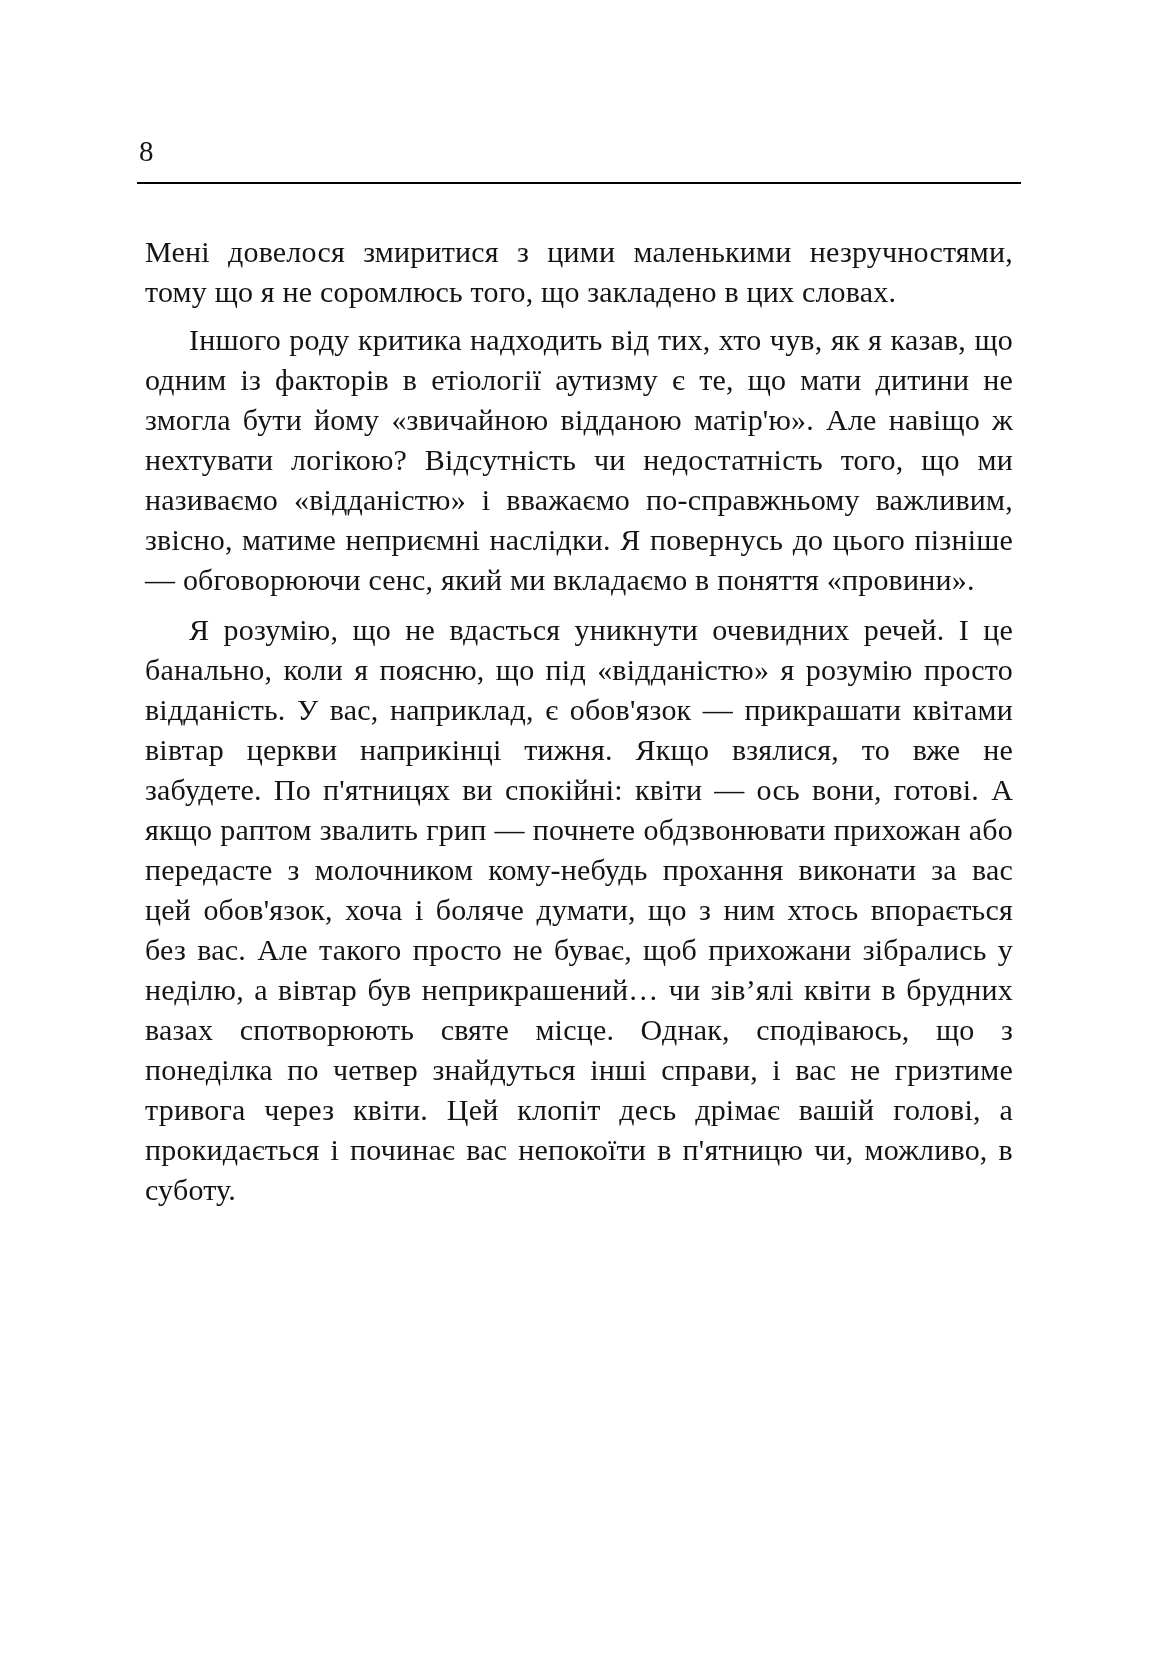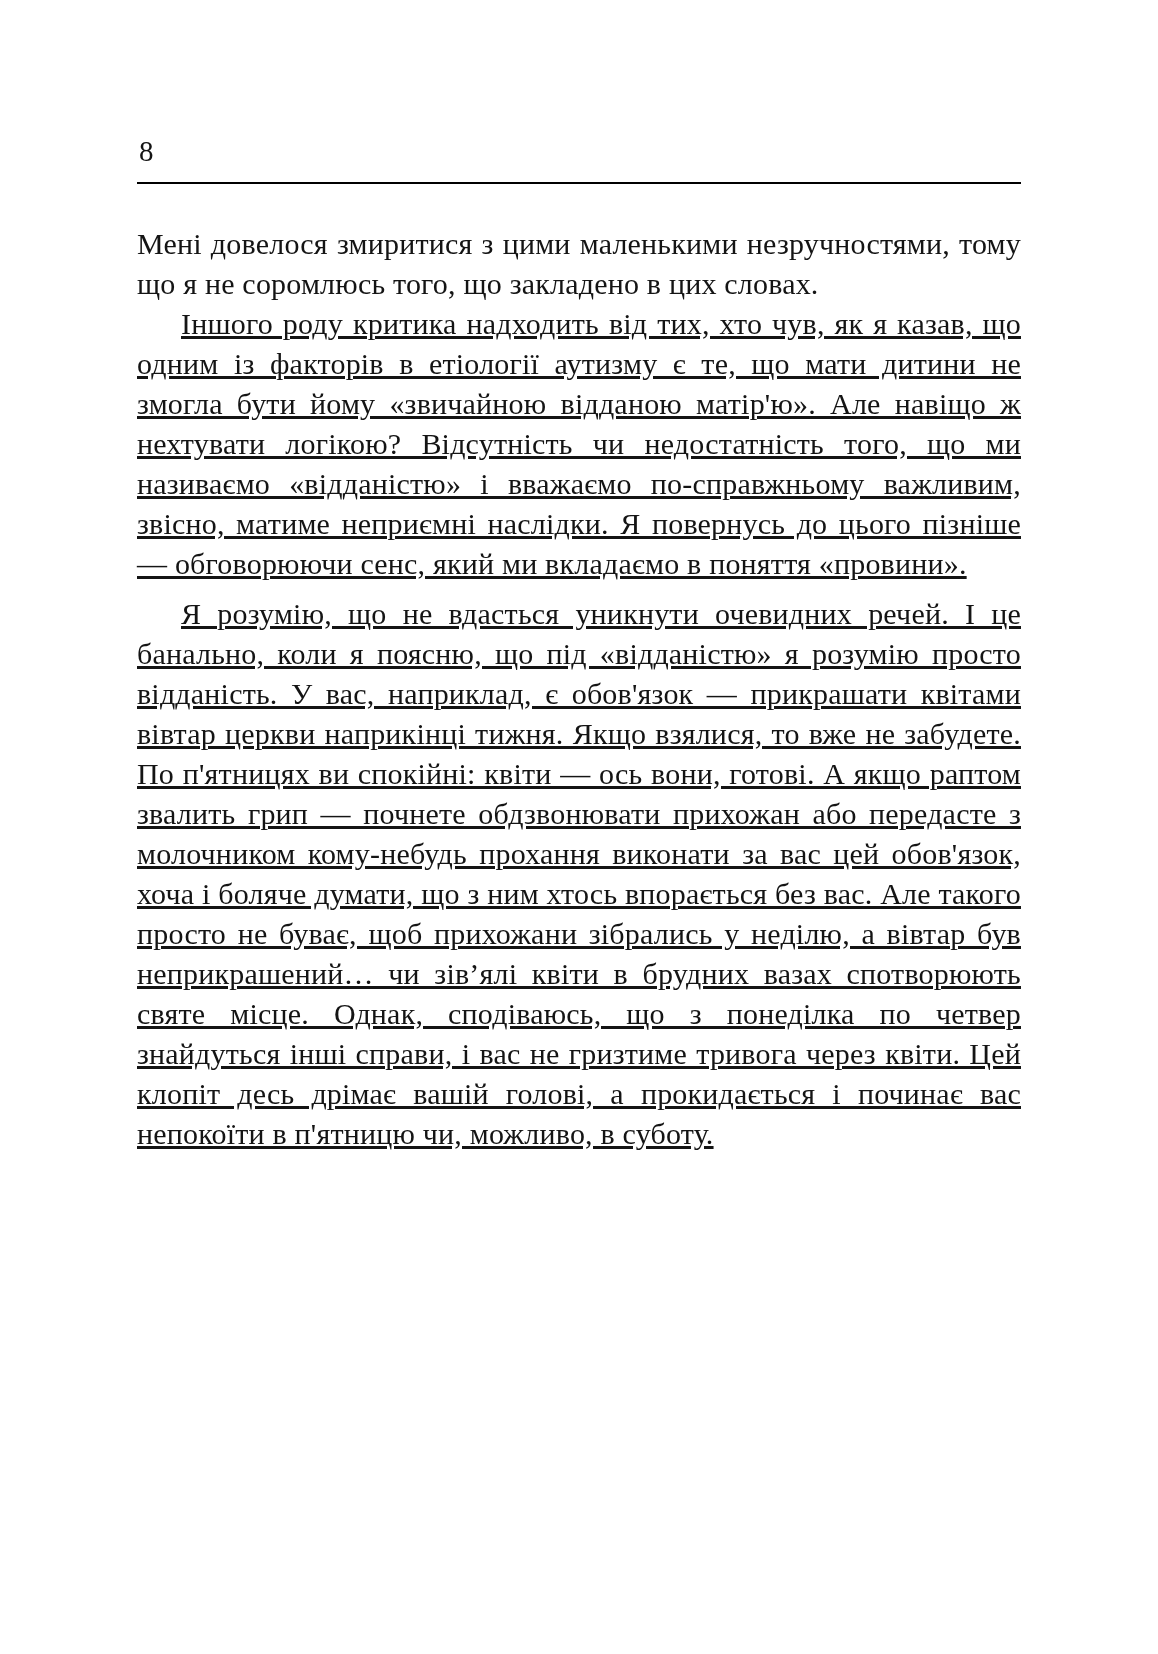--- a/index.html
+++ b/index.html
@@ -38,26 +38,25 @@
     left: 137px;
     top: 224px;
     width: 884px;
     font-size: 30px;
     line-height: 40px;
     text-align: justify;
     text-justify: inter-word;
     letter-spacing: 0.2px;
   }
   .body-text p {
-    margin: 0;
+    margin: 8px;
     padding: 0;
   }
   .body-text p.indent {
     text-indent: 44px;
-    text-decoration: underline;
   }
   .body-text p.spaced {
     margin-top: 10px;
   }
 </style>
 </head>
 <body>
 
 <div class="page">
 

